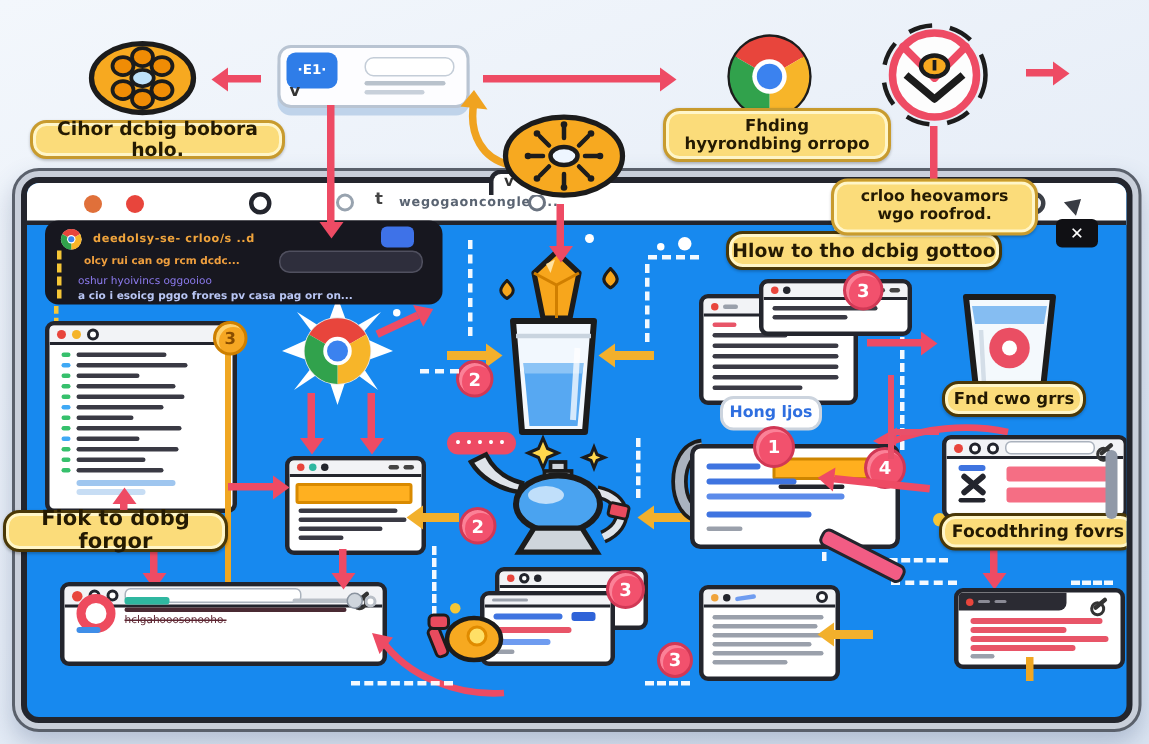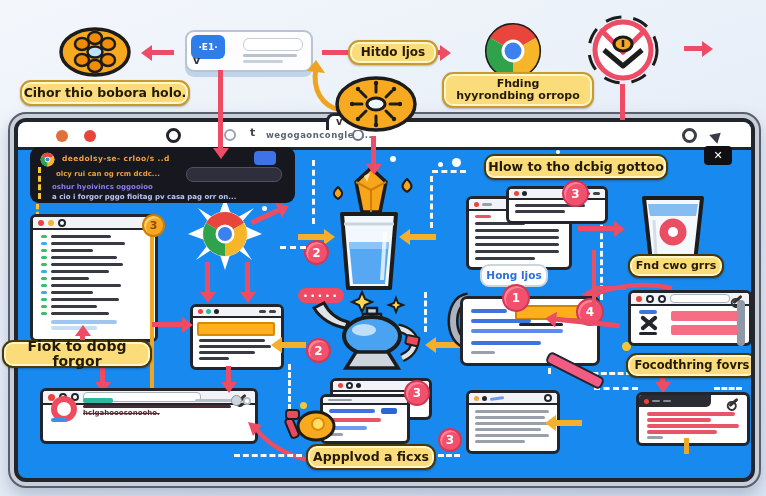--- a/index.html
+++ b/index.html
@@ -58,38 +58,35 @@
       <ellipse cx="37" cy="12" rx="7" ry="6"></ellipse>
         <ellipse cx="50" cy="18" rx="7" ry="6"></ellipse>
       <ellipse cx="50" cy="34" rx="7" ry="6"></ellipse>
         <ellipse cx="37" cy="40" rx="7" ry="6"></ellipse>
       <ellipse cx="24" cy="34" rx="7" ry="6"></ellipse>
         <ellipse cx="24" cy="18" rx="7" ry="6"></ellipse>
     </g>
     <ellipse cx="37" cy="26" rx="7.5" ry="5.5" fill="#bfe2fa" stroke="#1c1c1c" stroke-width="2.5"></ellipse>
   </svg>
   <div class="pill soft" style="left:20px;top:80px;width:166px;height:22px;font-size:12.5px;">
-    <span>Cihor thio bobora holo.</span>
+    <span>Cihor dcbig bobora holo.</span>
   </div>
   <div class="arr l" style="left:152px;top:50px;width:22px;height:5px;"></div>
 
   <div class="abs" style="left:185px;top:30px;width:124px;height:38px;background:#fdfdff;border:2px solid #b9c4d2;border-radius:9px;box-shadow:0 5px 0 #bfd3ea;">
     <div class="abs" style="left:4px;top:3px;width:34px;height:24px;background:#2f7de8;border-radius:6px;color:#fff;font-size:9px;font-weight:700;display:flex;align-items:center;justify-content:center;">
       <span>·E1·</span>
     </div>
     <div class="abs" style="left:56px;top:6px;width:58px;height:11px;background:#fff;border:1.5px solid #c4cdd8;border-radius:6px;"></div>
     <div class="line" style="left:56px;top:22px;width:54px;background:#b9c2cc;"></div>
     <div class="line" style="left:56px;top:28px;width:40px;background:#c8d0da;"></div>
     <span class="txt" style="left:6px;top:22px;font-size:11px;font-weight:700;color:#333;">v</span>
   </div>
 
   <div class="arr r" style="left:322px;top:50px;width:118px;height:5px;"></div>
-  <div class="pill soft" style="left:348px;top:40px;width:86px;height:21px;font-size:12px;z-index:2;">
-    <span>Hitdo ljos</span>
-  </div>
 
   <svg class="abs" style="left:484px;top:22px;" width="58" height="58" viewBox="0 0 48 48">
     <circle cx="24" cy="24" r="22" fill="#fff" stroke="#1c1c1c" stroke-width="2.5"></circle>
     <path d="M24,24 L5,13 A22,22 0 0 1 43,13 Z" fill="#e8453c"></path>
     <path d="M24,24 L43,13 A22,22 0 0 1 24,46 Z" fill="#f7b529"></path>
     <path d="M24,24 L24,46 A22,22 0 0 1 5,13 Z" fill="#31a24c"></path>
     <circle cx="24" cy="24" r="9.5" fill="#fff"></circle>
       <circle cx="24" cy="24" r="7" fill="#3b82ef"></circle>
   </svg>
   <div class="pill soft" style="left:442px;top:72px;width:148px;height:32px;font-size:11px;">
@@ -132,40 +129,40 @@
       <div class="abs" style="left:686px;top:24px;width:28px;height:19px;background:#101014;border-radius:4px;color:#fff;font-size:11px;font-weight:700;display:flex;align-items:center;justify-content:center;z-index:4;">
         <span>✕</span>
       </div>
 
       <div class="sp" style="left:372px;top:34px;width:6px;height:6px;"></div>
       <div class="sp" style="left:420px;top:40px;width:5px;height:5px;"></div>
       <div class="sp" style="left:434px;top:36px;width:9px;height:9px;"></div>
       <div class="sp" style="left:244px;top:84px;width:5px;height:5px;"></div>
       <div class="sp" style="left:538px;top:28px;width:4px;height:4px;"></div>
 
-      <div class="pill" style="left:466px;top:32px;width:180px;height:22px;font-size:12.5px;z-index:3;border-radius:10px;">
+      <div class="pill" style="left:466px;top:32px;width:180px;height:22px;font-size:12.5px;z-index:3;">
         <span>Hlow to tho dcbig gottoo</span>
       </div>
 
       <div class="abs" style="left:12px;top:25px;width:265px;height:56px;background:#17171f;border-radius:9px;z-index:2;">
         <svg class="abs" style="left:10px;top:5px;" width="15" height="15" viewBox="0 0 48 48">
           <circle cx="24" cy="24" r="22" fill="#fff"></circle>
           <path d="M24,24 L5,13 A22,22 0 0 1 43,13 Z" fill="#e8453c"></path>
           <path d="M24,24 L43,13 A22,22 0 0 1 24,46 Z" fill="#f7b529"></path>
           <path d="M24,24 L24,46 A22,22 0 0 1 5,13 Z" fill="#31a24c"></path>
           <circle cx="24" cy="24" r="9" fill="#fff"></circle>
             <circle cx="24" cy="24" r="6.5" fill="#3b82ef"></circle>
         </svg>
         <span class="txt" style="left:32px;top:7px;font-size:7.5px;font-weight:700;color:#f0a43c;letter-spacing:.4px;">deedolsy-se- crloo/s ..d</span>
         <div class="abs" style="left:224px;top:4px;width:22px;height:14px;background:#3e72e8;border-radius:4px;"></div>
         <div class="dv dy" style="left:8px;top:20px;height:32px;"></div>
         <span class="txt" style="left:26px;top:23px;font-size:7px;font-weight:700;color:#ef9f3e;">olcy rui can og rcm dcdc...</span>
         <div class="abs" style="left:156px;top:20px;width:94px;height:13px;background:#2e2e3c;border:1px solid #50505f;border-radius:7px;"></div>
-        <span class="txt" style="left:22px;top:36px;font-size:7px;font-weight:700;color:#8d7bf0;text-align:center;">oshur hyoivincs oggooioo</span>
-        <span class="txt" style="left:22px;top:46px;font-size:7px;font-weight:700;color:#b9c6f4;">a cio i forgor pggo fioitag pv casa pag orr on...</span>
+        <span class="txt" style="left:22px;top:36px;font-size:7px;font-weight:400;color:#8d7bf0;text-align:center;">oshur hyoivincs oggooioo</span>
+        <span class="txt" style="left:22px;top:46px;font-size:7px;font-weight:700;color:#b9c6f4;">a cio i esoicg pggo frores pv casa pag orr on...</span>
       </div>
       <div class="dv dy" style="left:18px;top:82px;height:13px;"></div>
 
       <div class="win" style="left:12px;top:92px;width:122px;height:122px;">
         <div class="wbar" style="height:13px;">
           <div class="dot" style="background:#e8453c;width:6px;height:6px;"></div>
           <div class="dot" style="background:#f5b42a;width:6px;height:6px;"></div>
           <div class="ring" style="width:4px;height:4px;"></div>
         </div>
         <div class="line" style="left:8px;top:18px;width:6px;background:#36c06c;"></div>
@@ -207,21 +204,21 @@
         <div class="wbar" style="height:14px;">
           <div class="dot" style="background:#e8453c;"></div>
           <div class="ring" style="width:4px;height:4px;"></div>
           <div class="ring" style="width:4px;height:4px;"></div>
           <div style="width:116px;height:8px;background:#fff;border:1.5px solid #aab2bd;border-radius:4px;"></div>
           <span class="tool" style="right:8px;top:6px;"></span>
         </div>
         <div class="abs" style="left:8px;top:5px;width:14px;height:14px;border:6px solid #ee4b5e;border-radius:50%;background:#fff;"></div>
         <div class="line" style="left:40px;top:7px;width:30px;height:5px;background:#2fb7a0;"></div>
         <div class="line" style="left:40px;top:14px;width:148px;background:#4a2a33;"></div>
-        <span class="txt" style="left:40px;top:18px;font-size:7px;font-weight:700;color:#5c2430;text-decoration:line-through;">hclgahooosonooho.</span>
+        <span class="txt" style="left:40px;top:18px;font-size:7px;font-weight:400;color:#5c2430;text-decoration:line-through;">hclgahooosonooho.</span>
         <div class="line" style="left:152px;top:8px;width:40px;background:#b9bfc7;"></div>
         <div class="abs" style="left:188px;top:4px;width:9px;height:9px;border-radius:50%;background:#cfd5dc;border:1.5px solid #8a939f;"></div>
         <div class="abs ring" style="left:200px;top:6px;width:4px;height:4px;border-color:#b9bfc7;"></div>
         <div class="line" style="left:8px;top:27px;width:16px;height:4px;background:#3f8ee8;"></div>
       </div>
       <svg class="abs" style="left:230px;top:300px;" width="92" height="44" viewBox="0 0 92 44">
         <path d="M88,40 C58,42 24,30 6,4" fill="none" stroke="#ee4b64" stroke-width="4.5"></path>
         <polygon points="0,0 14,3 5,14" fill="#ee4b64"></polygon>
       </svg>
 
@@ -344,23 +341,20 @@
       <div class="badge" style="left:386px;top:258px;width:22px;height:22px;">
         <span>3</span>
       </div>
       <svg class="abs" style="left:266px;top:286px;" width="52" height="34" viewBox="0 0 52 34">
         <rect x="4" y="10" width="8" height="20" rx="3" transform="rotate(-22 8 20)" fill="#e84b5e" stroke="#1c1c1c" stroke-width="2"></rect>
         <rect x="2" y="2" width="13" height="9" rx="3" fill="#e84b5e" stroke="#1c1c1c" stroke-width="2"></rect>
         <ellipse cx="32" cy="18" rx="18" ry="14" fill="#f7a920" stroke="#1c1c1c" stroke-width="3"></ellipse>
         <circle cx="34" cy="16" r="6" fill="#ffdf66" stroke="#e08b00" stroke-width="2"></circle>
       </svg>
       <div class="abs" style="left:282px;top:280px;width:7px;height:7px;border-radius:50%;background:#f5c636;"></div>
-      <div class="pill" style="left:288px;top:322px;width:126px;height:22px;font-size:12.5px;z-index:3;">
-        <span>Appplvod a ficxs</span>
-      </div>
       <div class="badge" style="left:420px;top:306px;width:20px;height:20px;">
         <span>3</span>
       </div>
 
       <div class="win" style="left:448px;top:74px;width:100px;height:68px;">
         <div class="wbar" style="height:12px;gap:3px;">
           <div class="dot" style="background:#e8453c;width:5px;height:5px;"></div>
           <div class="line" style="position:static;width:10px;background:#9aa0ab;"></div>
         </div>
         <div class="line" style="left:6px;top:16px;width:16px;background:#e85568;"></div>
@@ -457,21 +451,21 @@
         </div>
         <div class="abs" style="left:8px;top:17px;width:22px;height:26px;">
           <div class="line" style="left:0;top:0;width:18px;height:4px;background:#3f74e0;"></div>
           <div class="line" style="left:0;top:11px;width:20px;height:4px;background:#23252d;transform:rotate(40deg);"></div>
           <div class="line" style="left:0;top:11px;width:20px;height:4px;background:#23252d;transform:rotate(-40deg);"></div>
           <div class="line" style="left:0;top:22px;width:18px;height:3px;background:#23252d;"></div>
         </div>
         <div class="abs" style="left:40px;top:18px;width:70px;height:10px;background:#f56e84;border-radius:2px;"></div>
         <div class="abs" style="left:40px;top:32px;width:70px;height:10px;background:#f56e84;border-radius:2px;"></div>
       </div>
-      <div class="pill" style="left:608px;top:231px;width:128px;height:21px;font-size:11.5px;z-index:3;">
+      <div class="pill" style="left:608px;top:220px;width:128px;height:21px;font-size:11.5px;z-index:3;">
         <span>Focodthring fovrs</span>
       </div>
       <div class="arr d" style="left:642px;top:244px;width:5px;height:16px;"></div>
 
       <div class="win" style="left:618px;top:270px;width:108px;height:48px;">
         <div class="abs" style="left:0;top:0;width:72px;height:12px;background:#2b2b33;border-bottom-right-radius:5px;display:flex;align-items:center;gap:3px;padding:0 5px;box-sizing:border-box;">
           <span class="dot" style="background:#e8453c;width:5px;height:5px;"></span>
           <span class="line" style="position:static;width:8px;height:2.5px;background:#8a8a95;"></span>
           <span class="line" style="position:static;width:8px;height:2.5px;background:#8a8a95;"></span>
         </div>
@@ -509,18 +503,22 @@
         <circle cx="66" cy="29" r="2.2"></circle>
       <circle cx="24" cy="14" r="2.2"></circle>
         <circle cx="60" cy="44" r="2.2"></circle>
         <circle cx="60" cy="14" r="2.2"></circle>
         <circle cx="24" cy="44" r="2.2"></circle>
     </g>
     <ellipse cx="42" cy="29" rx="9" ry="6" fill="#eef6ff" stroke="#1c1c1c" stroke-width="3"></ellipse>
   </svg>
   <div class="arr d" style="left:218px;top:70px;width:5px;height:78px;z-index:6;"></div>
   <div class="arr d" style="left:371px;top:136px;width:5px;height:28px;z-index:6;"></div>
+  <div class="pill soft" style="left:554px;top:119px;width:134px;height:34px;font-size:10.5px;z-index:7;">
+    <span>crloo heovamors</span>
+    <span>wgo roofrod.</span>
+  </div>
   <div class="pill" style="left:2px;top:340px;width:146px;height:24px;font-size:14px;z-index:7;">
     <span>Fiok to dobg forgor</span>
   </div>
   <div class="abs" style="left:737px;top:300px;width:8px;height:46px;background:#9099a8;border-radius:4px;z-index:6;"></div>
 
 </div>
 
 </body></html>

